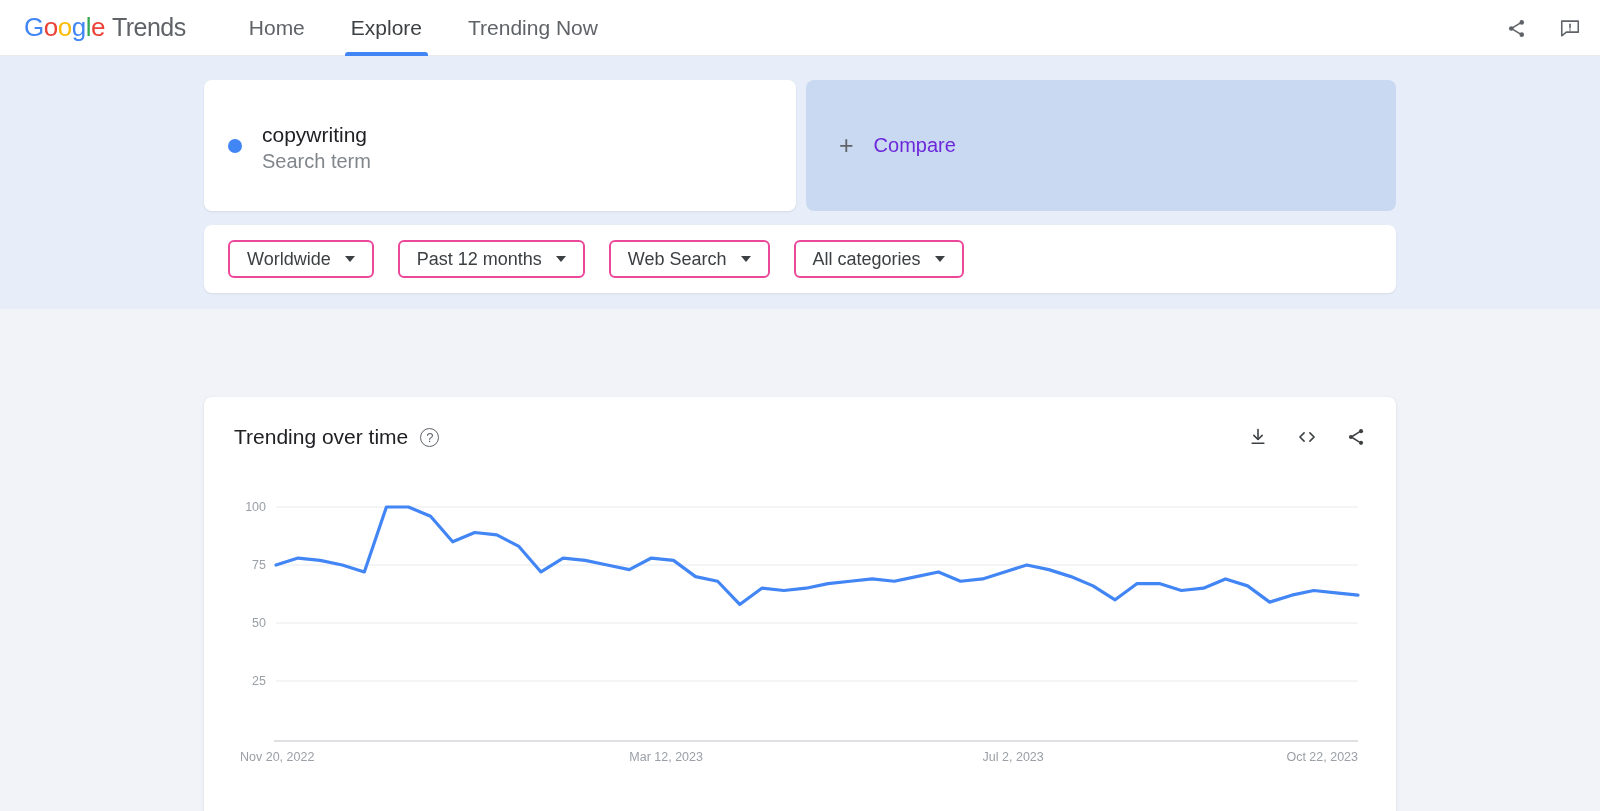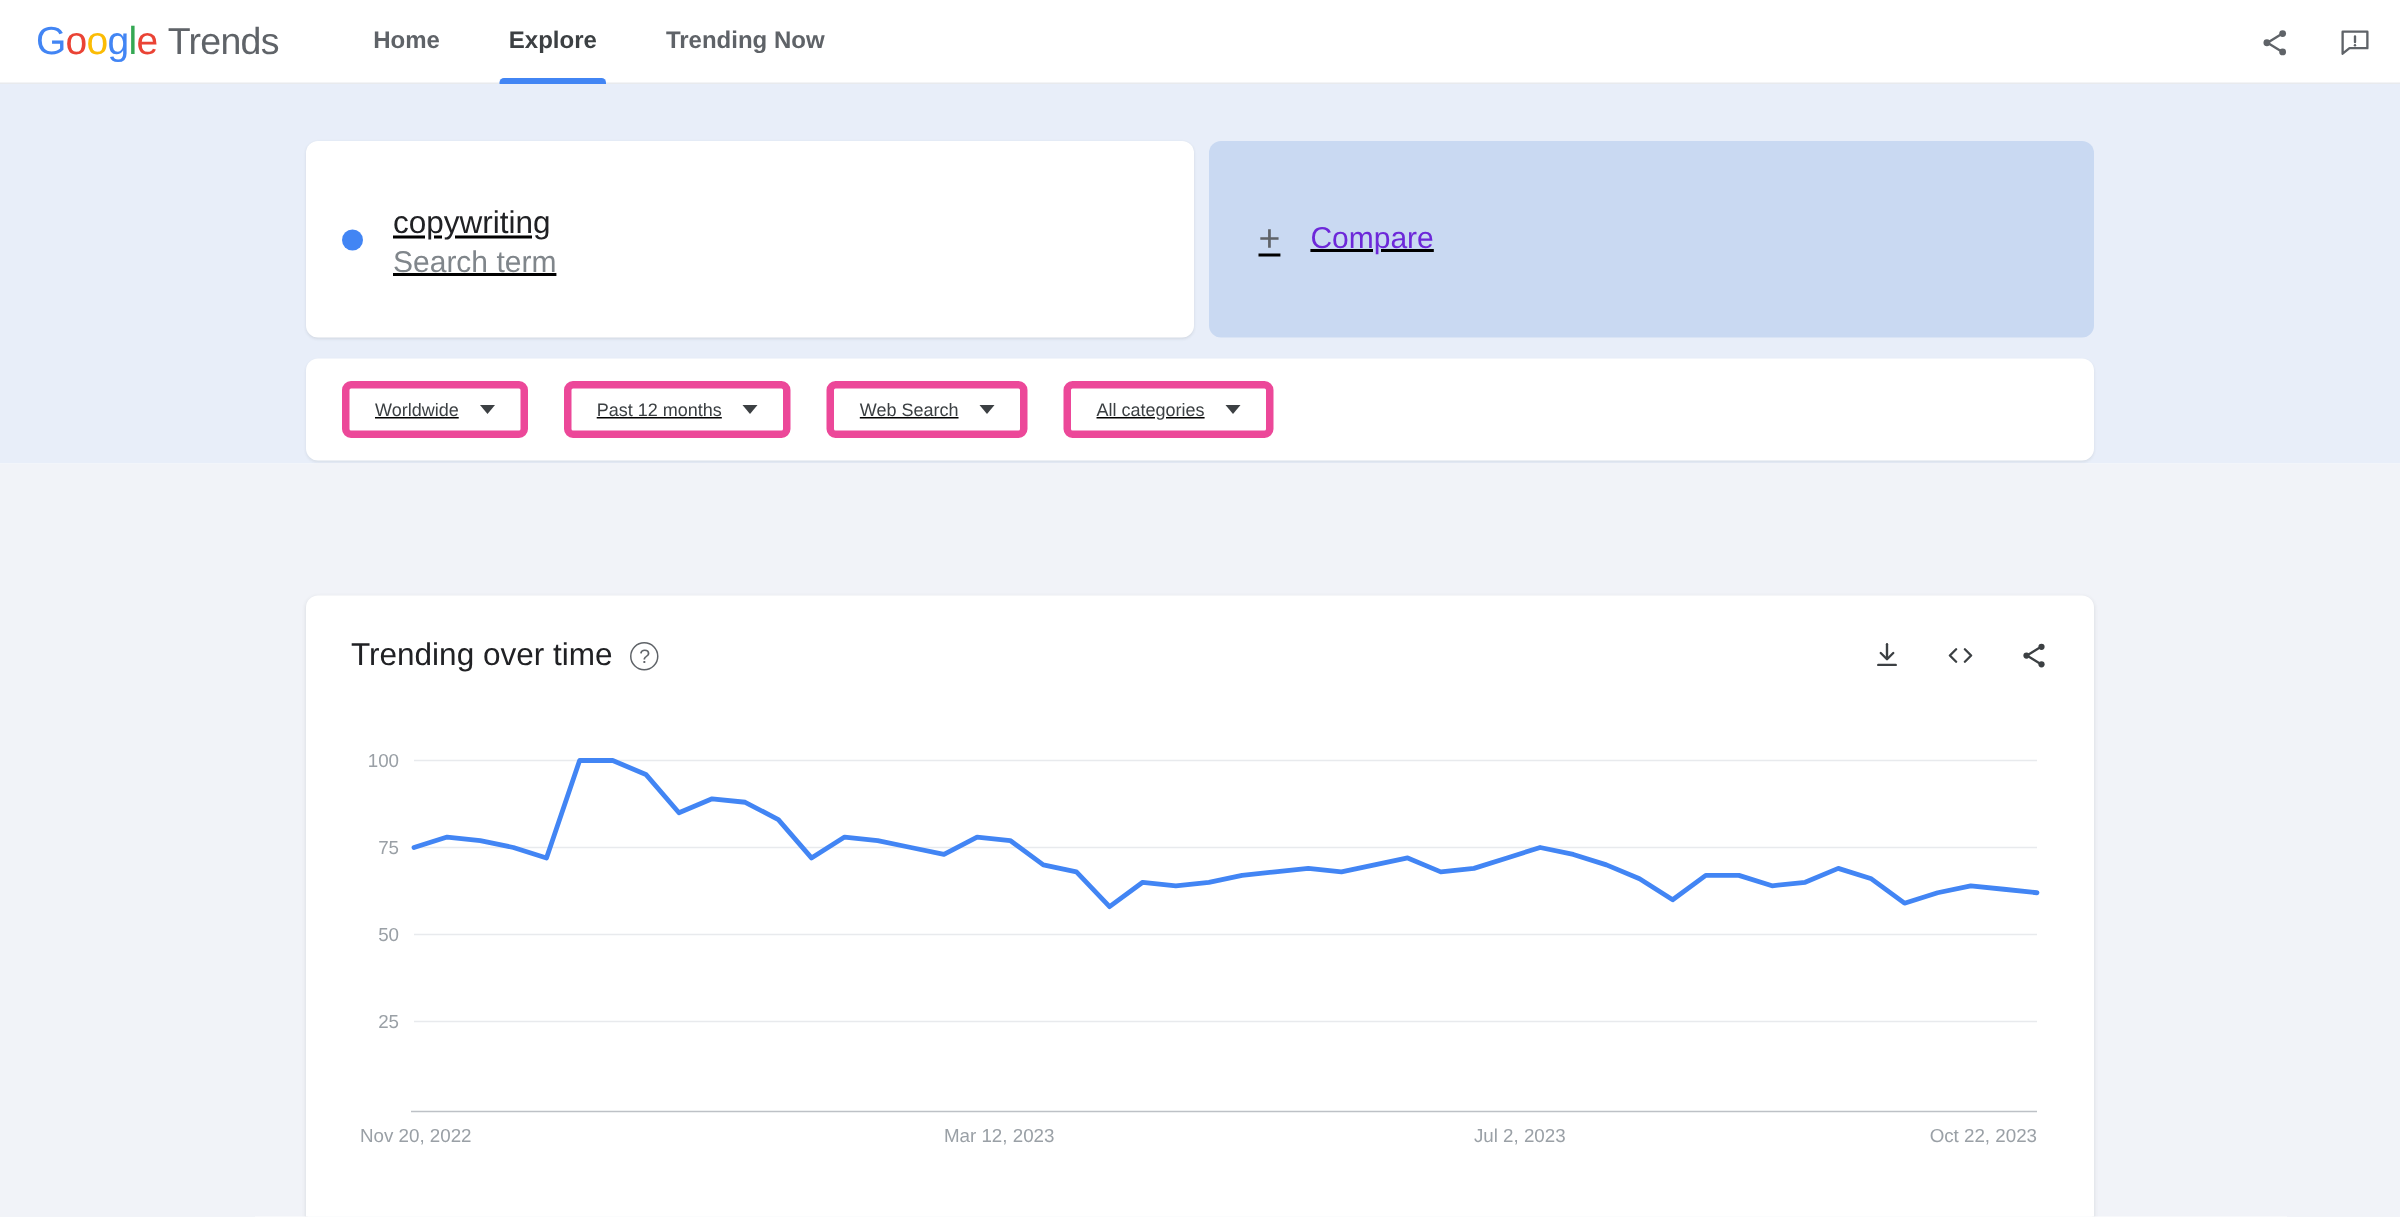--- a/index.html
+++ b/index.html
@@ -44,25 +44,24 @@
     height: 56px;
     margin-left: 57px;
   }
   .nav-item {
     position: relative;
     height: 56px;
     display: flex;
     align-items: center;
     padding: 0 6px;
     margin-right: 34px;
-    font-size: 16px;
+    font-size: 21px;
     color: #5f6368;
     cursor: pointer;
     white-space: nowrap;
-    font-weight: bold;
   }
   .nav-item.active { color: #3c4043; }
   .nav-item.active::after {
     content: "";
     position: absolute;
     left: 0; right: 0; bottom: 0;
     height: 4px;
     background: #4285F4;
     border-radius: 3px 3px 0 0;
   }
@@ -83,22 +82,21 @@
   }
 
   
   .band-top {
     background: #e8eef9;
     padding: 24px 0 0 0;
     height: 253px;
   }
   .inner {
     width: 1192px;
-    margin: 14px auto;
-    text-decoration: underline;
+    margin: 0 auto;
   }
   .query-row {
     display: flex;
     gap: 10px;
     height: 131px;
   }
   .term-card {
     flex: 0 0 592px;
     background: #ffffff;
     border-radius: 8px;
@@ -152,27 +150,27 @@
     border-radius: 8px;
     height: 68px;
     display: flex;
     align-items: center;
     padding-left: 24px;
     gap: 24px;
     box-shadow: 0 1px 2px rgba(60,64,67,0.1);
   }
   .chip {
     height: 38px;
-    border: 5px solid #ec4899;
+    border: 2px solid #ec4899;
     border-radius: 6px;
     display: flex;
     align-items: center;
     padding: 0 17px;
     gap: 14px;
-    font-size: 12px;
+    font-size: 18px;
     color: #3c4043;
     background: #fff;
     cursor: pointer;
     white-space: nowrap;
   }
   .caret {
     width: 0; height: 0;
     border-left: 5px solid transparent;
     border-right: 5px solid transparent;
     border-top: 6px solid #3c4043;

